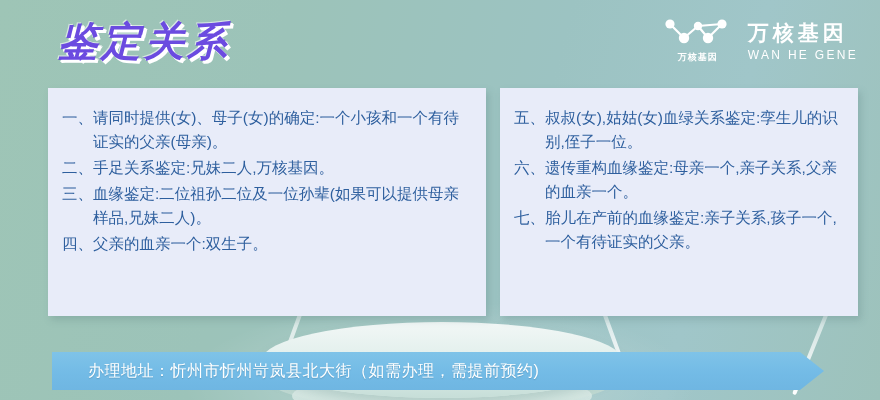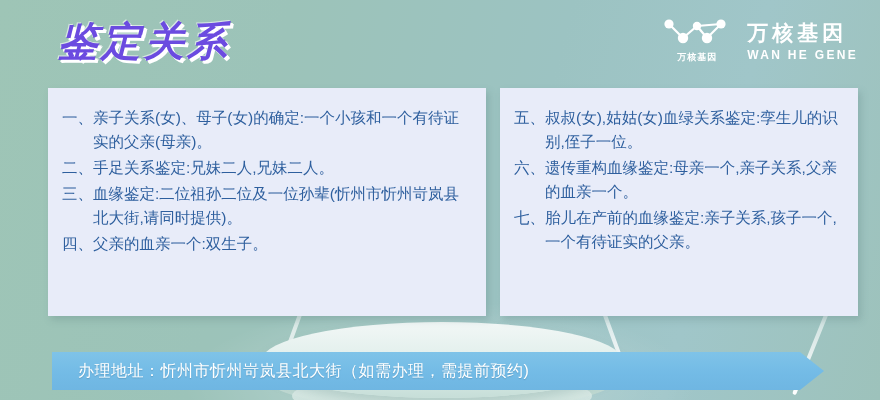--- a/index.html
+++ b/index.html
@@ -47,21 +47,21 @@
     color:#6b4be0;
     text-shadow: 2px 2px 0 #ffffff, 3px 3px 0 #ffffff, -1px -1px 0 rgba(255,255,255,.6);
     white-space:nowrap;
   }
   .brand{position:absolute;right:22px;top:18px;display:flex;align-items:center;gap:14px;}
   .brand-mark{display:flex;flex-direction:column;align-items:center;gap:3px;}
   .brand-mark svg{display:block;}
   .brand-mark-text{font-size:9px;color:#ffffff;letter-spacing:1px;font-weight:700;}
   .brand-words{display:flex;flex-direction:column;align-items:flex-start;line-height:1;}
   .brand-cn{font-size:21px;color:#ffffff;font-weight:700;letter-spacing:4px;}
-  .brand-en{font-size:12px;color:#ffffff;font-weight:700;letter-spacing:2.3px;margin-top:6px;}
+  .brand-en{font-size:12px;color:#ffffff;font-weight:400;letter-spacing:2.3px;margin-top:6px;}
 
   
   .panel{
     position:absolute;top:88px;height:228px;
     background:#e8ecf9;
     box-shadow:3px 4px 7px rgba(90,125,125,.28);
     box-sizing:border-box;
     padding:18px 14px 10px 14px;
   }
   #panel-left{left:48px;width:438px;}
@@ -77,21 +77,21 @@
 
   
   .banner{
     position:absolute;left:52px;top:352px;width:772px;height:38px;
     background:linear-gradient(180deg,#7fc3e8 0%,#73bbe6 55%,#6fb6e2 100%);
     clip-path:polygon(0 0, calc(100% - 24px) 0, 100% 50%, calc(100% - 24px) 100%, 0 100%);
     display:flex;align-items:center;
     box-shadow:0 2px 6px rgba(90,130,150,.25);
   }
   .banner-text{
-    color:#ffffff;font-size:16px;letter-spacing:.5px;margin-left:26px;white-space:nowrap;
+    color:#ffffff;font-size:16px;letter-spacing:.5px;margin-left:36px;white-space:nowrap;
     text-shadow:0 1px 1px rgba(60,110,140,.35);
   }
 </style>
 </head>
 <body>
 
 <div id="poster">
 
   <div class="bg-layer">
     <div class="arc arc-top"></div>
@@ -131,29 +131,29 @@
     </div>
     <div class="brand-words">
       <span class="brand-cn">万核基因</span>
       <span class="brand-en">WAN HE GENE</span>
     </div>
   </div>
 
   <div class="panel" id="panel-left">
     <div class="item">
       <span class="item-num">一、</span>
-      <span class="item-text">亲子关系(女)、母子(女)的确定:一个小孩和一个有待证实的父亲(母亲)。</span>
+      <span class="item-text">请同时提供(女)、母子(女)的确定:一个小孩和一个有待证实的父亲(母亲)。</span>
     </div>
     <div class="item">
       <span class="item-num">二、</span>
-      <span class="item-text">手足关系鉴定:兄妹二人,兄妹二人。</span>
+      <span class="item-text">手足关系鉴定:兄妹二人,万核基因。</span>
     </div>
     <div class="item">
       <span class="item-num">三、</span>
-      <span class="item-text">血缘鉴定:二位祖孙二位及一位孙辈(忻州市忻州岢岚县北大街,请同时提供)。</span>
+      <span class="item-text">血缘鉴定:二位祖孙二位及一位孙辈(如果可以提供母亲样品,兄妹二人)。</span>
     </div>
     <div class="item">
       <span class="item-num">四、</span>
       <span class="item-text">父亲的血亲一个:双生子。</span>
     </div>
   </div>
 
   <div class="panel" id="panel-right">
     <div class="item">
       <span class="item-num">五、</span>

